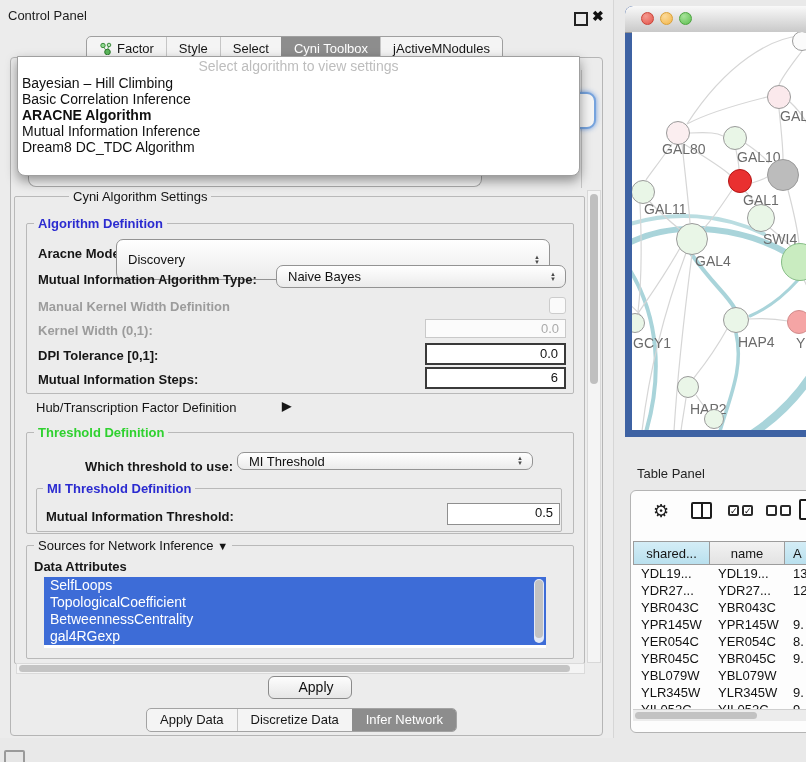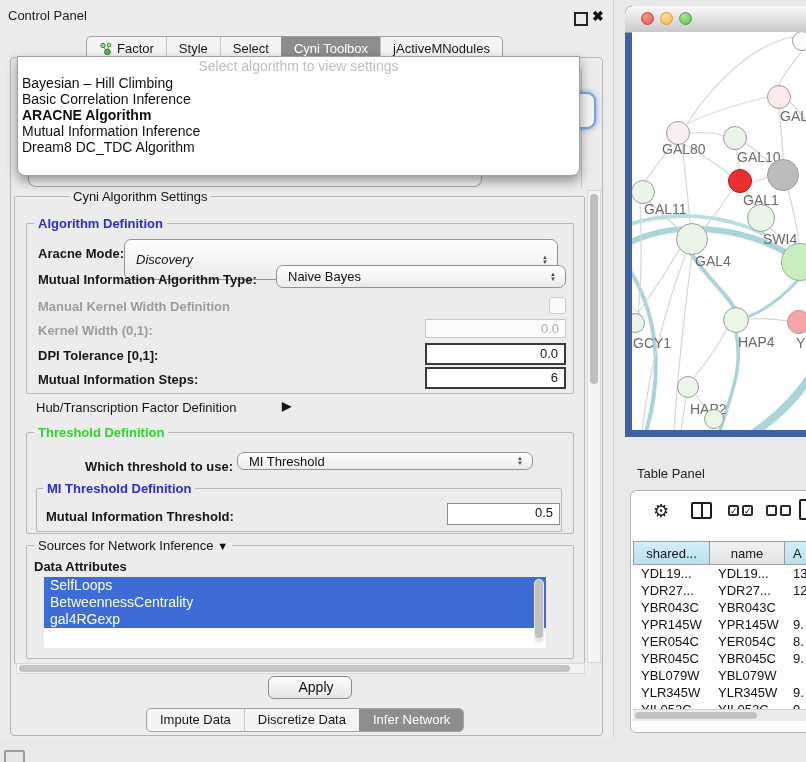--- a/index.html
+++ b/index.html
@@ -128,21 +128,21 @@
     </div>
 
   <div class="grp" style="left:14px;top:196px;width:569px;height:466px;">
     <span class="leg black" style="left:12px;margin-left:42px;">Cyni Algorithm Settings</span>
   </div>
 
   <div class="grp" style="left:26px;top:223px;width:546px;height:169px;">
     <span class="leg blue" style="left:7px;">Algorithm Definition</span>
   </div>
   <span class="lbl" style="left:38px;top:246px;">Aracne Mode:</span>
-  <div class="combo" style="left:124px;top:239px;width:434px;height:41px;font-style:italic;">
+  <div class="combo" style="left:116px;top:239px;width:434px;height:41px;">
     <span>Discovery</span>
     <span class="stepper">
         <span>▲</span>
         <span>▼</span>
       </span>
   </div>
   <span class="lbl" style="left:38px;top:272px;">Mutual Information Algorithm Type:</span>
   <div class="combo" style="left:276px;top:265px;width:290px;height:23px;">
     <span>Naive Bayes</span>
     <span class="stepper">
@@ -178,35 +178,36 @@
   </div>
   <span class="lbl" style="left:46px;top:509px;">Mutual Information Threshold:</span>
   <div class="fld soft" style="left:447px;top:503px;width:113px;height:22px;">0.5</div>
 
   <div class="grp" style="left:26px;top:545px;width:546px;height:112px;">
     <span class="leg black" style="left:7px;"><span>Sources for Network Inference</span> <span style="font-size:11px;">▼</span></span>
   </div>
   <span class="lbl" style="left:34px;top:559px;">Data Attributes</span>
   <div class="attr-list">
     <div class="attr-item">SelfLoops</div>
+    <div class="attr-item">TopologicalCoefficient</div>
     <div class="attr-item">BetweennessCentrality</div>
     <div class="attr-item">gal4RGexp</div>
     <div class="attr-sb">
         <div class="th"></div>
       </div>
   </div>
 
   <div class="hscroll">
       <div class="th"></div>
     </div>
 
   <div class="btn" style="left:268px;top:676px;width:70px;height:21px;line-height:21px;">Apply</div>
 
   <div class="bottabs">
-    <div class="bottab">Impute Data</div>
+    <div class="bottab">Apply Data</div>
     <div class="bottab">Discretize Data</div>
     <div class="bottab sel">Infer Network</div>
   </div>
 
   <div class="dd">
     <div class="dd-ph">Select algorithm to view settings</div>
     <div class="dd-it">Bayesian – Hill Climbing</div>
     <div class="dd-it">Basic Correlation Inference</div>
     <div class="dd-it bold">ARACNE Algorithm</div>
     <div class="dd-it">Mutual Information Inference</div>

